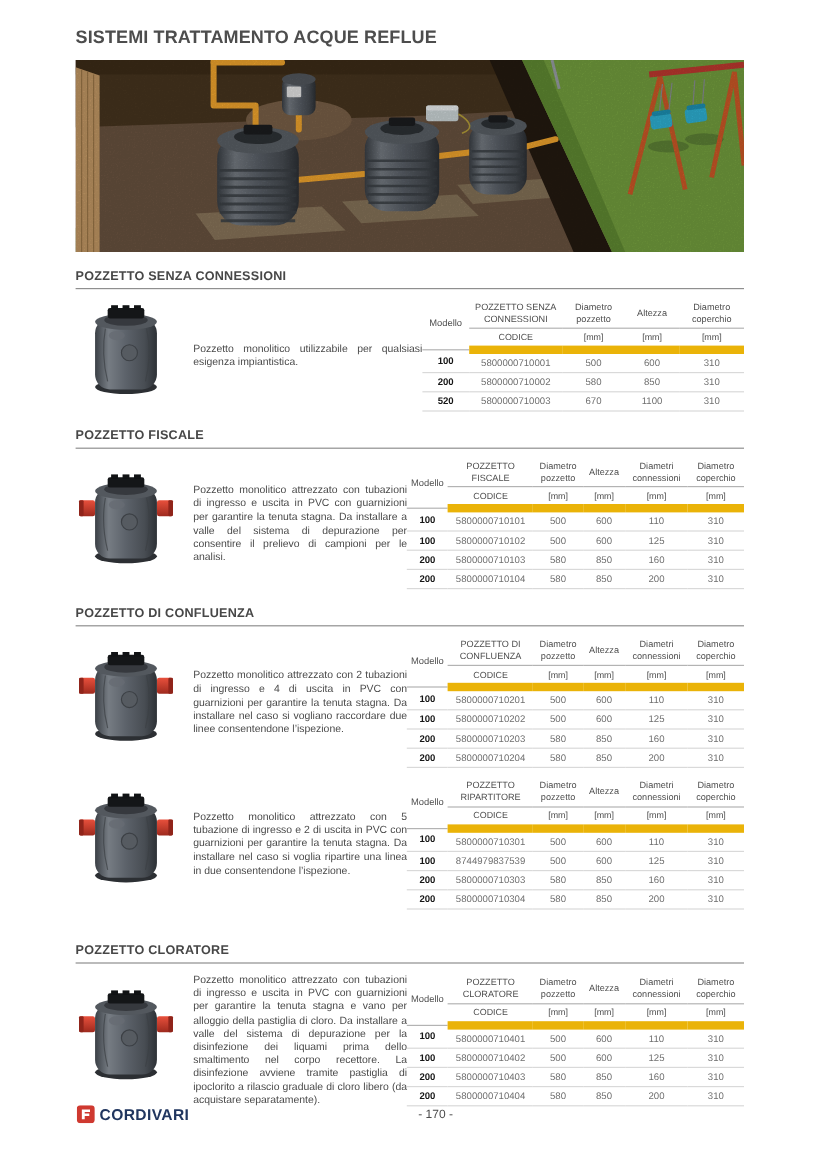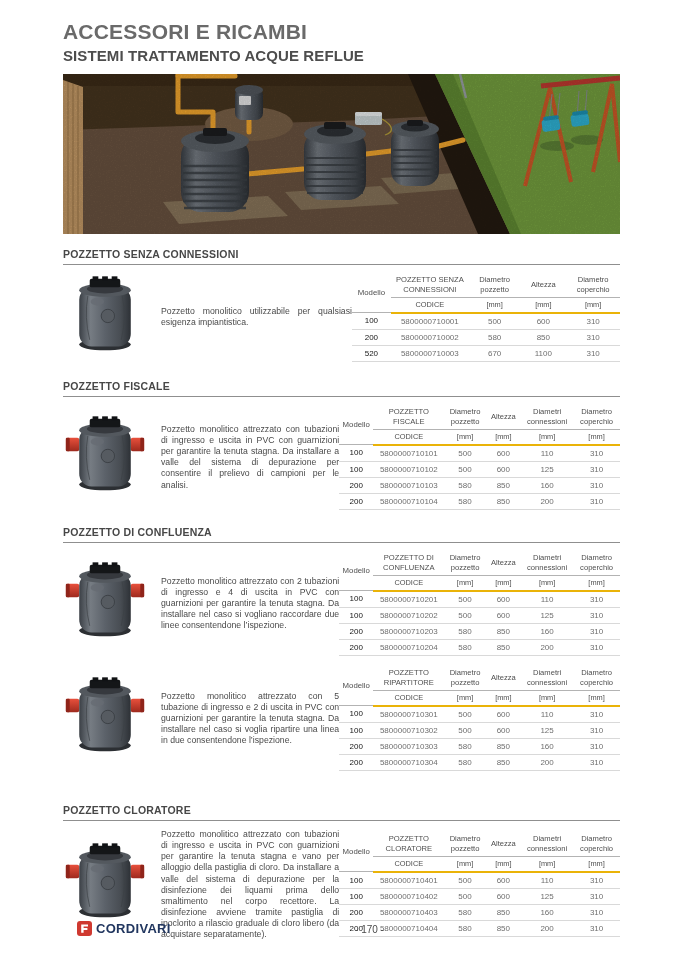--- a/index.html
+++ b/index.html
@@ -25,25 +25,25 @@
   .desc{
     width:198px;margin:1px 0 0 12px;font-size:8.7px;line-height:1.28;
     color:#4a4a4a;text-align:justify;
   }
   .table-wrap{margin-left:auto;padding-top:1px;}
 
   table.spec{border-collapse:collapse;}
   .spec th{font-size:7.6px;font-weight:normal;color:#4e4e4e;padding:2px 2px;line-height:1.3;text-align:center;}
   .spec th.col-h{border-bottom:1px solid #b3b3b3;}
   .spec th.mod-h{border-bottom:1px solid #b3b3b3;vertical-align:middle;font-size:7.8px;}
-  .spec td.sub-h{font-size:7.4px;color:#4e4e4e;text-align:center;padding:2.5px 2px;border-bottom:2px solid #eab308;}
+  .spec td.sub-h{font-size:7.4px;color:#4e4e4e;text-align:center;padding:2.5px 2px;border-bottom:7px solid #eab308;}
   .spec tbody td{font-size:8px;color:#6f6f6f;text-align:center;padding:3px 2px;border-bottom:1px solid #d9d9d9;white-space:nowrap;}
-  .spec tbody td.mod{font-weight:normal;color:#161616;}
-
-  .footer{position:absolute;left:77px;right:58px;bottom:16px;height:22px;}
+  .spec tbody td.mod{font-weight:bold;color:#161616;}
+
+  .footer{position:absolute;left:64px;right:58px;bottom:16px;height:22px;}
   .brand-logo{display:inline-flex;align-items:center;gap:4px;}
   .brand-name{font-size:13px;font-weight:bold;color:#21365f;letter-spacing:0.3px;}
   .page-number{position:absolute;left:0;right:0;top:3px;text-align:center;font-size:10px;color:#4a4a4a;margin-left:42px;}
 </style>
 </head>
 <body>
 
 <svg width="0" height="0" style="position:absolute" aria-hidden="true">
   <defs>
     <linearGradient id="tkg" x1="0" y1="0" x2="1" y2="0">
@@ -60,21 +60,20 @@
     <filter id="noise">
       <feTurbulence type="fractalNoise" baseFrequency="0.8" numOctaves="2"></feTurbulence>
       <feColorMatrix type="matrix" values="0 0 0 0 0  0 0 0 0 0  0 0 0 0 0  0.7 0.7 0.7 0 0"></feColorMatrix>
     </filter>
   </defs>
 </svg>
 
 <div class="page">
   <div class="content">
 
-    <h1 class="main-title">ACCESSORI E RICAMBI</h1>
     <h2 class="sub-title">SISTEMI TRATTAMENTO ACQUE REFLUE</h2>
 
     <svg class="hero" viewBox="0 0 557 160" width="557" height="160">
       <rect width="557" height="160" fill="#6a5340"></rect>
       <path d="M0,0 H557 V32 L300,46 L0,56 Z" fill="#47351f"></path>
       <rect width="557" height="12" fill="#392a16" opacity="0.7"></rect>
       <ellipse cx="186" cy="50" rx="44" ry="17" fill="#7a6148"></ellipse>
 
       <polygon points="100,128 205,122 225,142 116,150" fill="#8f7d60" opacity="0.85"></polygon>
       <polygon points="222,118 318,112 336,130 238,136" fill="#8f7d60" opacity="0.8"></polygon>
@@ -480,21 +479,21 @@
                   <tr>
                     <td class="mod">100</td>
                     <td class="code">5800000710301</td>
                     <td class="num">500</td>
                     <td class="num">600</td>
                     <td class="num">110</td>
                     <td class="num">310</td>
                   </tr>
                   <tr>
                     <td class="mod">100</td>
-                    <td class="code">5800000710302</td>
+                    <td class="code">8744979837539</td>
                     <td class="num">500</td>
                     <td class="num">600</td>
                     <td class="num">125</td>
                     <td class="num">310</td>
                   </tr>
                   <tr>
                     <td class="mod">200</td>
                     <td class="code">5800000710303</td>
                     <td class="num">580</td>
                     <td class="num">850</td>

